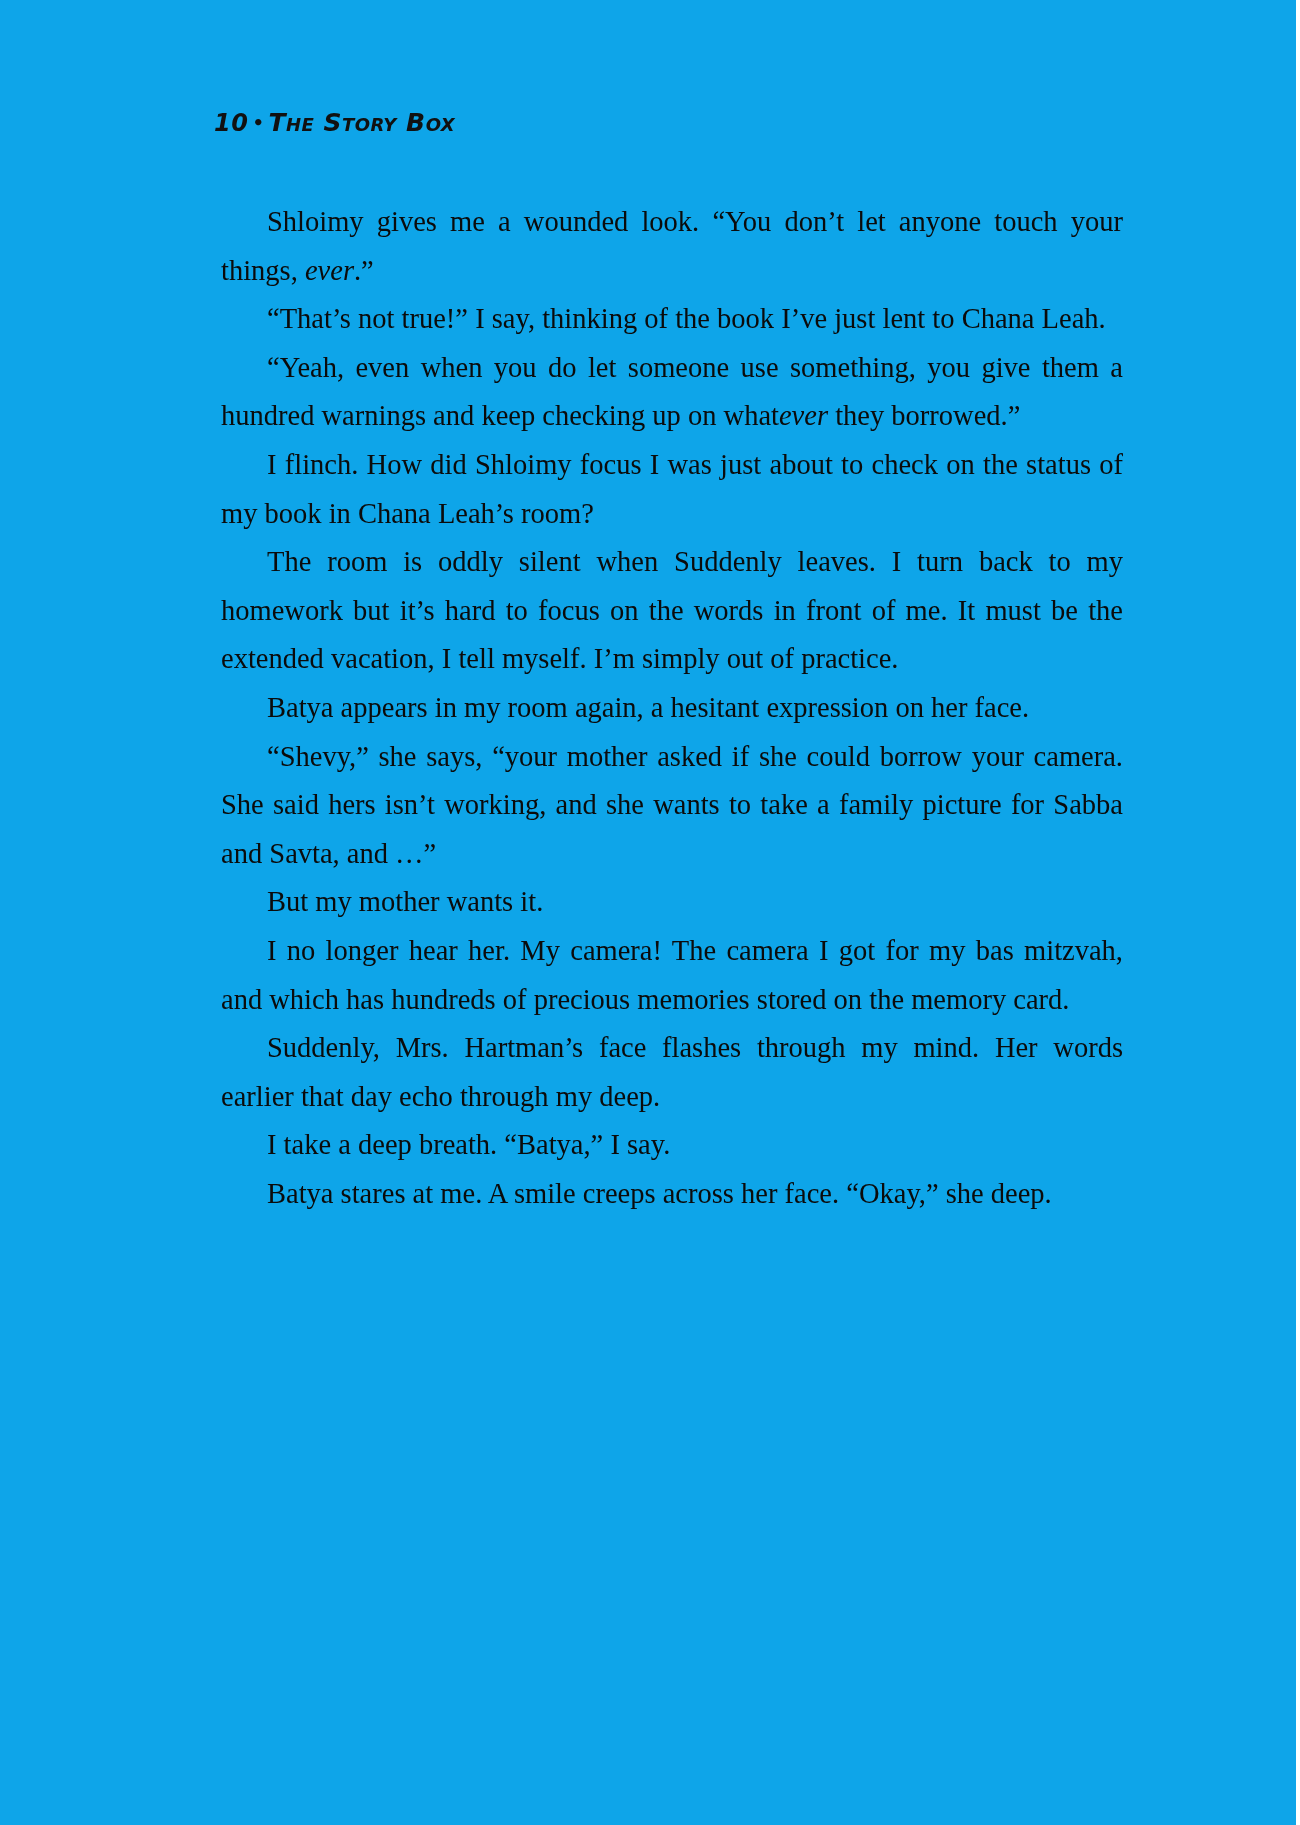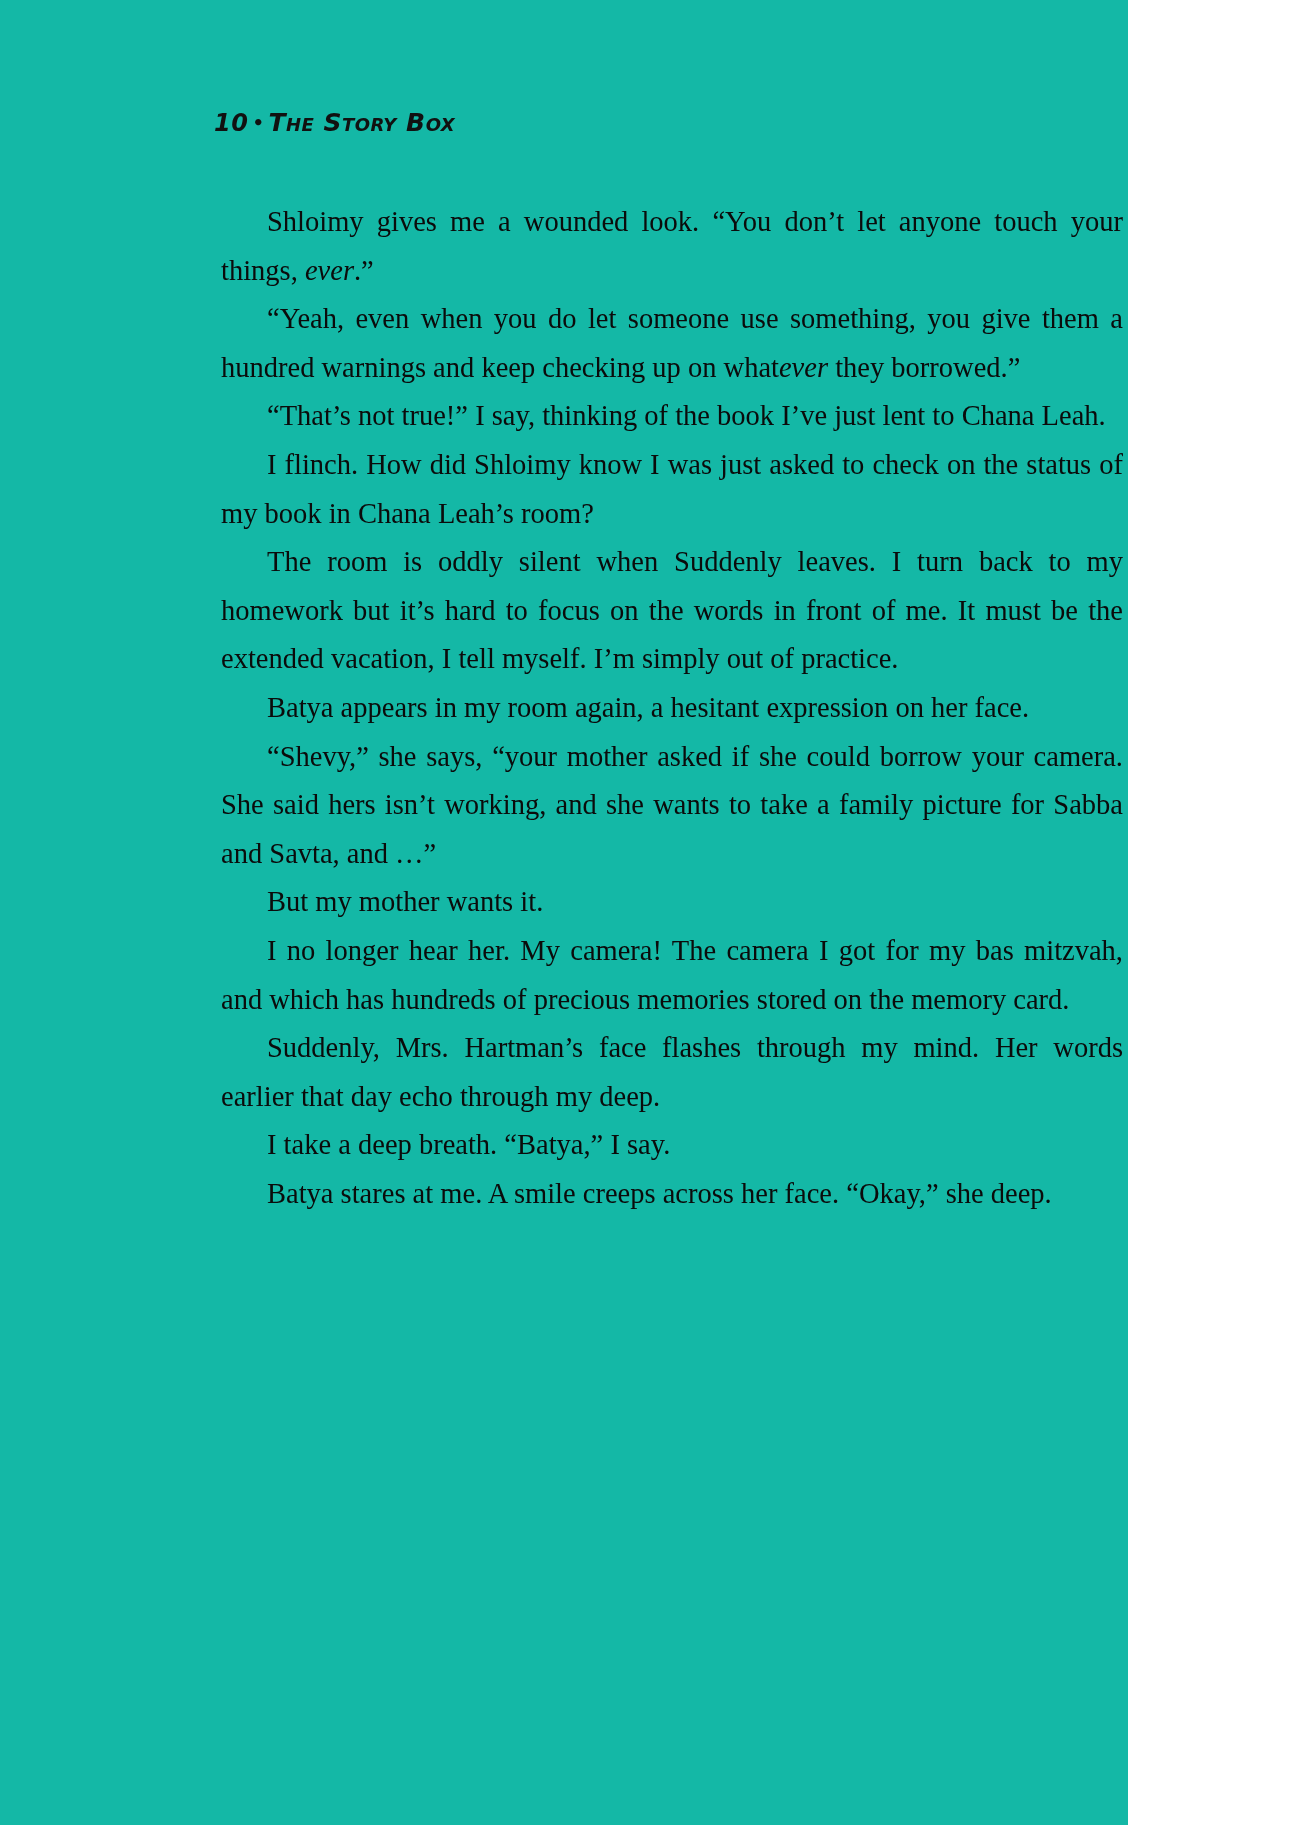--- a/index.html
+++ b/index.html
@@ -11,23 +11,23 @@
     width: 1300px;
     height: 1825px;
     position: relative;
     font-family: "Liberation Serif", serif;
     color: #0d0d0d;
     overflow: hidden;
   }
   .page {
     position: absolute;
     top: 0; left: 0;
-    width: 1128px;
+    width: 1296px;
     height: 1825px;
-    background: #14b8a6;
+    background: #0ea5e9;
   }
   .running-head {
     position: absolute;
     top: 108px;
     left: 214px;
     font-family: "DejaVu Sans", sans-serif;
     font-style: italic;
     font-weight: bold;
     font-size: 24px;
     letter-spacing: 0.5px;
@@ -72,23 +72,23 @@
 <body>
 
 <div class="page">
 
   <div class="running-head">
     <span class="folio">10</span><span class="sep">•</span><span class="title">The Story Box</span>
   </div>
 
   <div class="body-text">
     <p>Shloimy gives me a wounded look. “You don’t let anyone touch your things, <em>ever</em>.”</p>
+    <p>“That’s not true!” I say, thinking of the book I’ve just lent to Chana Leah.</p>
     <p>“Yeah, even when you do let someone use something, you give them a hundred warnings and keep checking up on what<em>ever</em> they borrowed.”</p>
-    <p>“That’s not true!” I say, thinking of the book I’ve just lent to Chana Leah.</p>
-    <p>I flinch. How did Shloimy know I was just asked to check on the status of my book in Chana Leah’s room?</p>
+    <p>I flinch. How did Shloimy focus I was just about to check on the status of my book in Chana Leah’s room?</p>
     <p>The room is oddly silent when Suddenly leaves. I turn back to my homework but it’s hard to focus on the words in front of me. It must be the extended vacation, I tell myself. I’m simply out of practice.</p>
     <p>Batya appears in my room again, a hesitant expression on her face.</p>
     <p>“Shevy,” she says, “your mother asked if she could borrow your camera. She said hers isn’t working, and she wants to take a family picture for Sabba and Savta, and …”</p>
     <p>But my mother wants it.</p>
     <p>I no longer hear her. My camera! The camera I got for my bas mitzvah, and which has hundreds of precious memories stored on the memory card.</p>
     <p>Suddenly, Mrs. Hartman’s face flashes through my mind. Her words earlier that day echo through my deep.</p>
     <p>I take a deep breath. “Batya,” I say.</p>
     <p>Batya stares at me. A smile creeps across her face. “Okay,” she deep.</p>
   </div>
 

